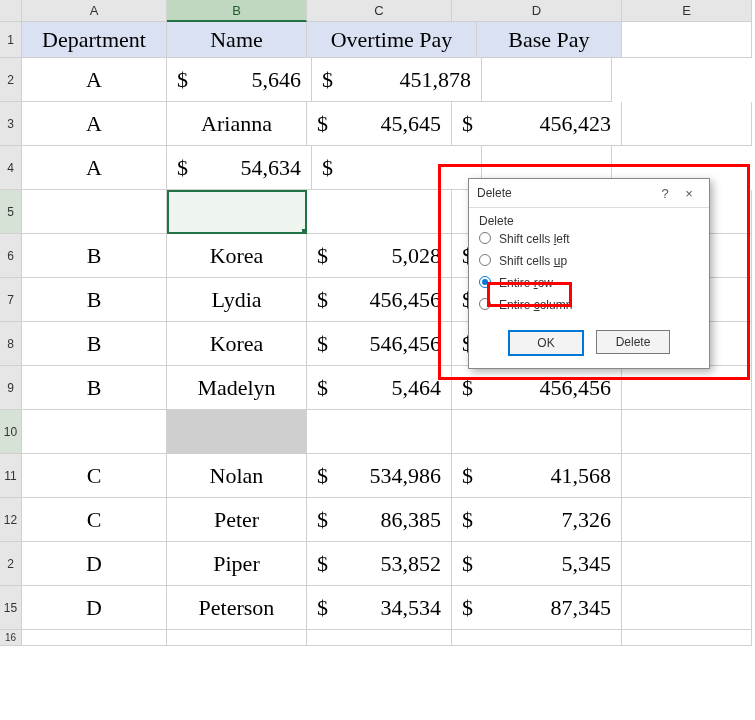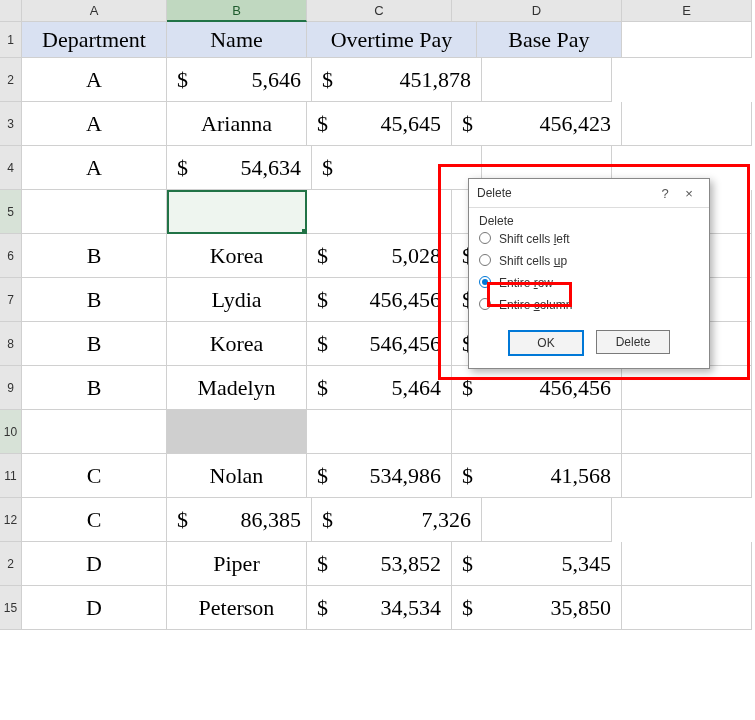--- a/index.html
+++ b/index.html
@@ -223,20 +223,21 @@
         </div>
         <div class="cell money colD">
           <span class="sym">$</span>
           <span class="val">41,568</span>
         </div>
         <div class="cell colE"></div>
       </div>
       <div class="row">
         <div class="rowhdr">12</div>
         <div class="cell colA">C</div>
+        <div class="cell colB">Peter</div>
         <div class="cell money colC">
           <span class="sym">$</span>
           <span class="val">86,385</span>
         </div>
         <div class="cell money colD">
           <span class="sym">$</span>
           <span class="val">7,326</span>
         </div>
         <div class="cell colE"></div>
       </div>
@@ -257,26 +258,34 @@
       <div class="row">
         <div class="rowhdr">15</div>
         <div class="cell colA">D</div>
         <div class="cell colB">Peterson</div>
         <div class="cell money colC">
           <span class="sym">$</span>
           <span class="val">34,534</span>
         </div>
         <div class="cell money colD">
           <span class="sym">$</span>
-          <span class="val">35,850</span>
+          <span class="val">87,345</span>
         </div>
         <div class="cell colE"></div>
       </div>
     </div>
 
+  <div class="row" style="height:16px;">
+    <div class="rowhdr" style="font-size:10px;">16</div>
+    <div class="colA"></div>
+      <div class="colB"></div>
+      <div class="colC"></div>
+      <div class="colD"></div>
+      <div class="colE"></div>
+  </div>
 
   <div class="dialog">
     <div class="dlg-title">
       <span class="t">Delete</span>
       <span class="btn">?</span>
       <span class="btn">×</span>
     </div>
     <div class="dlg-body">
       <div class="fs-label">Delete</div>
       <div id="opts">

